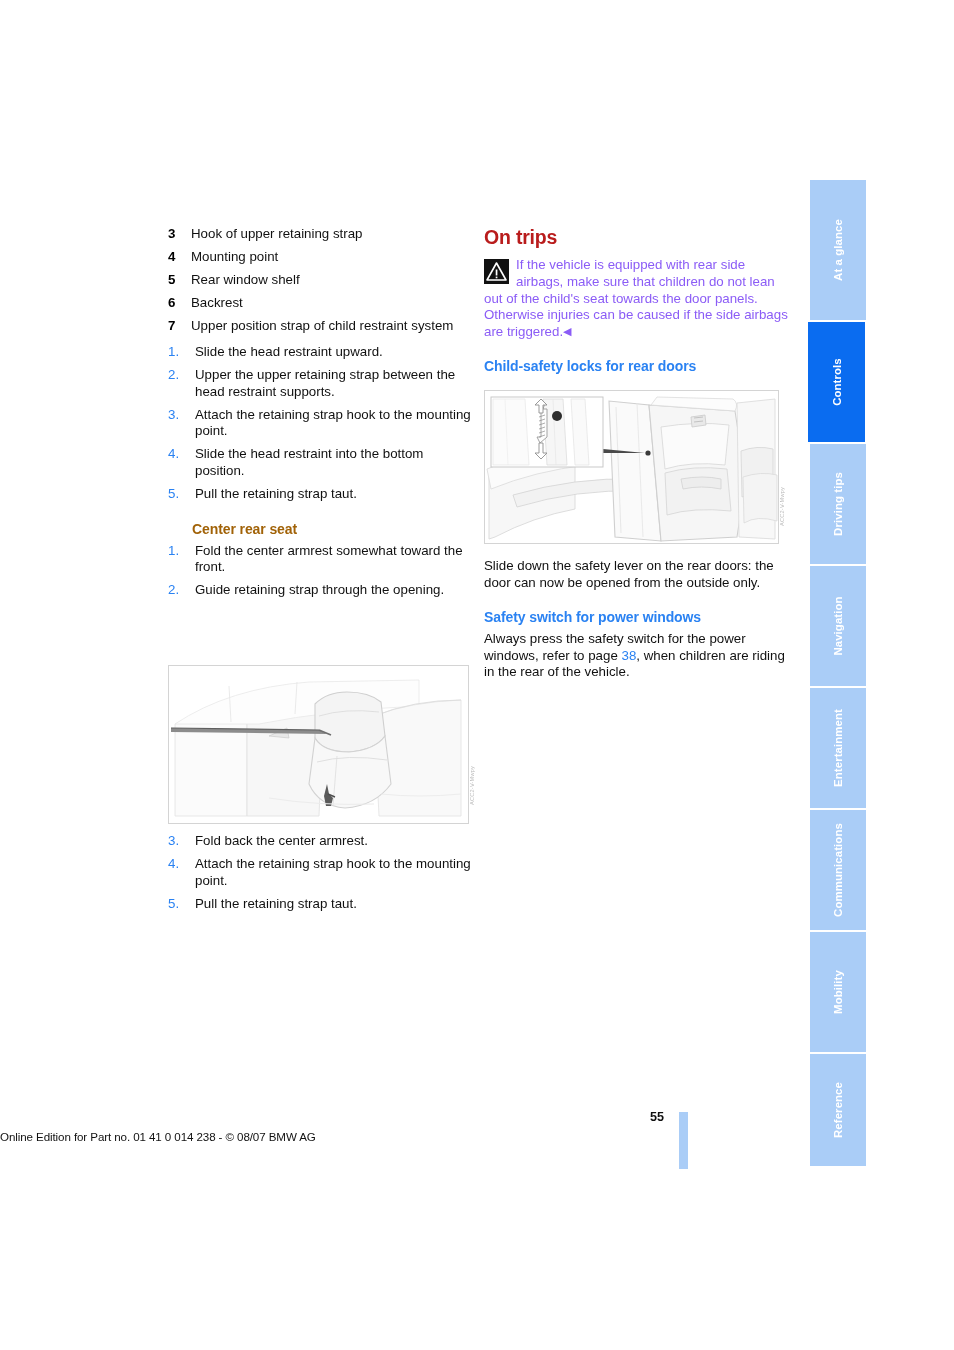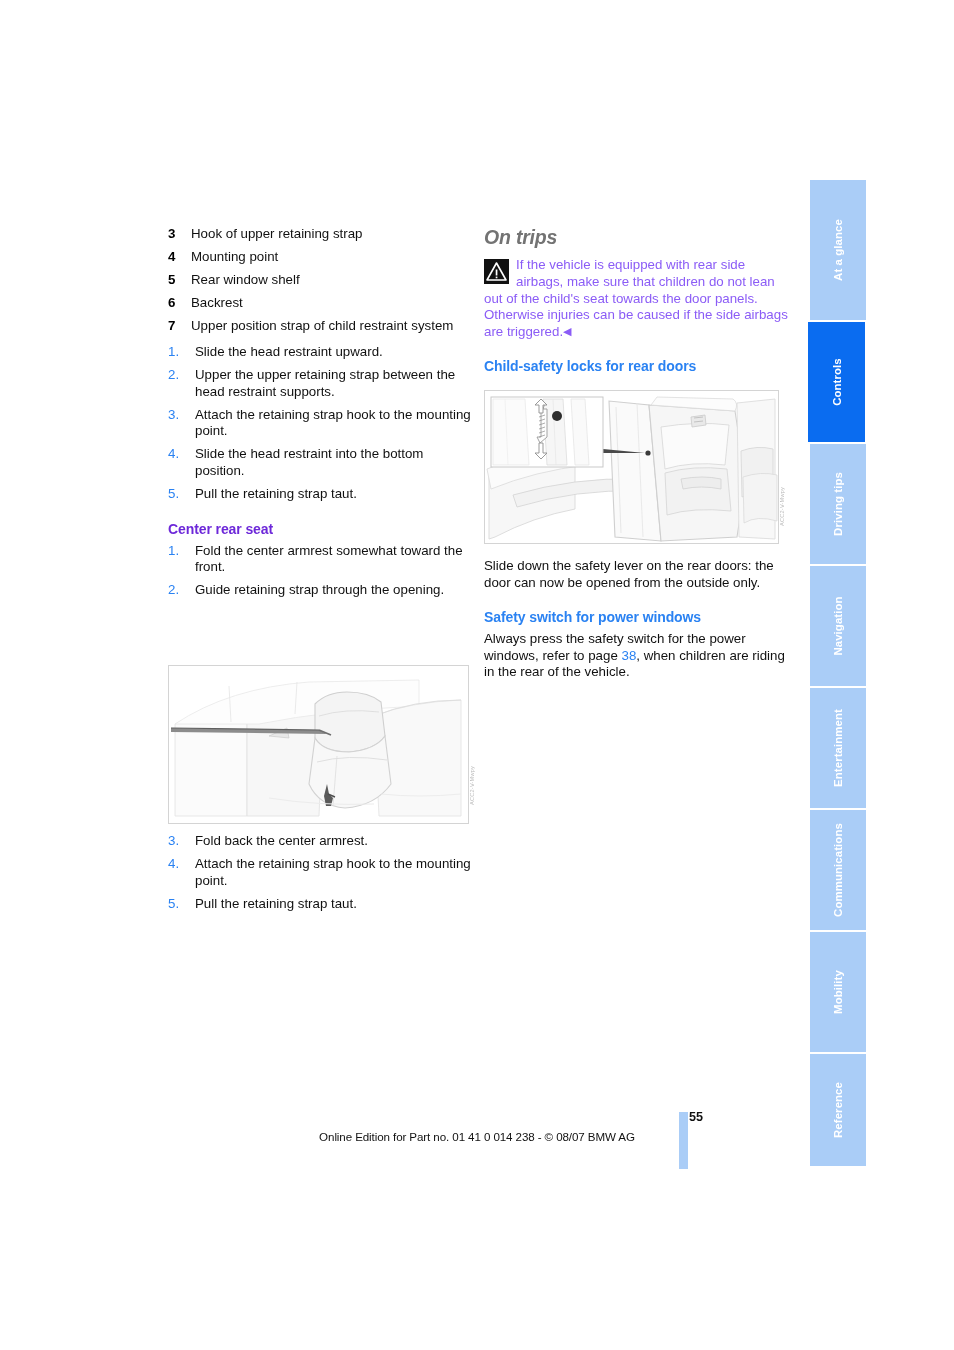--- a/index.html
+++ b/index.html
@@ -29,35 +29,34 @@
     top: 226px;
     width: 304px;
   }
   .col-left  { left: 168px; }
   .col-right { left: 484px; }
 
   
   .h1 {
     font-size: 19.5px;
     font-weight: bold;
-    color: #737373;
+    color: #b91c1c;
     letter-spacing: -0.2px;
     margin: 0 0 9px 0;
     line-height: 1.15;
-    font-style: italic;
   }
   .h2 {
     font-size: 14px;
     font-weight: bold;
     color: #2a82f2;
     letter-spacing: -0.1px;
     margin: 18px 0 5px 0;
     line-height: 1.2;
   }
-  .h2.soft { color: #6d28d9; }
+  .h2.soft { color: #a16207; margin-left: 24px; }
   .body-p {
     font-size: 13.3px;
     line-height: 16.6px;
     margin: 0 0 9px 0;
     color: #111111;
   }
 
   
   .keylist { margin: 0 0 9px 0; padding: 0; list-style: none; }
   .keylist li {
@@ -181,29 +180,28 @@
     left: -2px;
     z-index: 3;
   }
 
   
   .footer-line {
     position: absolute;
     left: 0;
     top: 1130px;
     width: 954px;
-    text-align: center;
     font-size: 11.6px;
     color: #111111;
     letter-spacing: -0.1px;
   }
   .folio {
     position: absolute;
     top: 1110px;
-    left: 661px;
+    left: 622px;
     width: 42px;
     text-align: right;
     font-size: 12.6px;
     font-weight: bold;
     color: #111111;
   }
   .folio-bar {
     position: absolute;
     left: 679px;
     top: 1112px;

